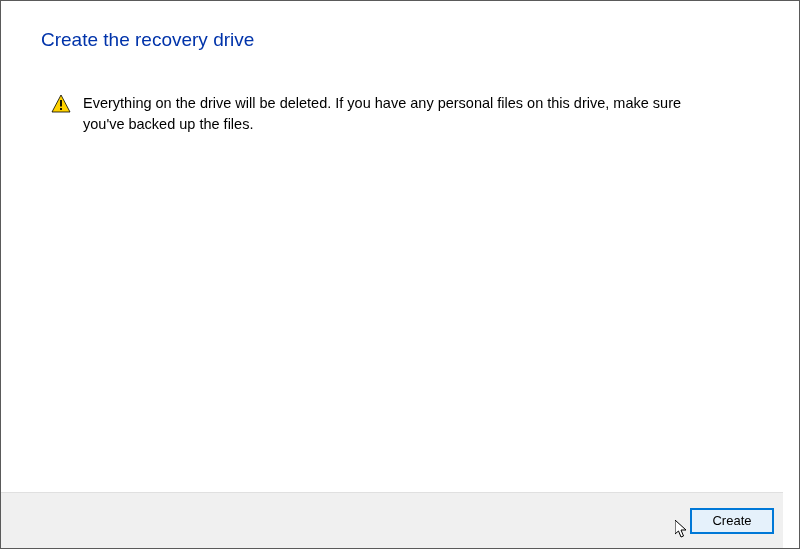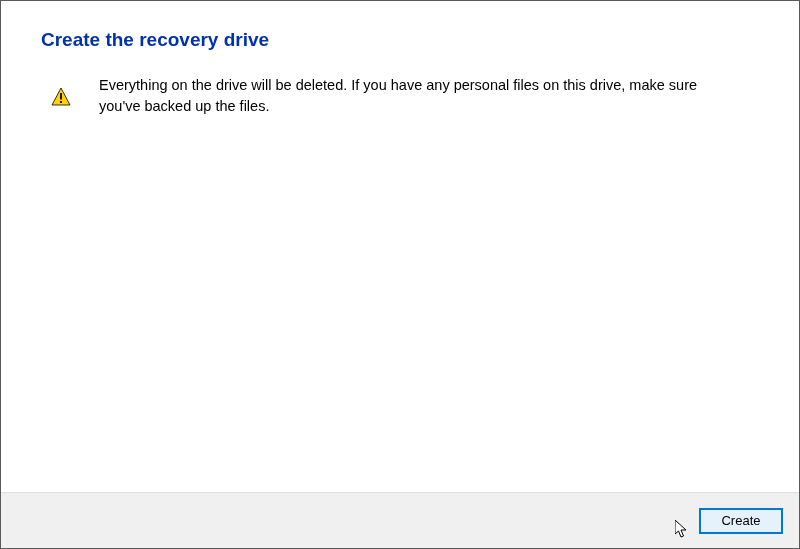--- a/index.html
+++ b/index.html
@@ -15,53 +15,53 @@
       position: relative;
       border: 1px solid #5a5a5a;
     }
     .content-area {
       padding: 28px 40px 0 40px;
       height: 478px;
     }
     .title {
       color: #0033aa;
       font-size: 19px;
-      font-weight: 700;
-      margin-bottom: 24px;
+      font-weight: 400;
+      margin-bottom: 42px;
     }
     .warning-row {
       display: flex;
-      align-items: center;
-      gap: 28px;
+      align-items: flex-start;
+      gap: 12px;
       padding-left: 10px;
     }
     .warning-icon {
       flex-shrink: 0;
       width: 20px;
       height: 20px;
       margin-top: 1px;
     }
     .warning-text {
       color: #000000;
       font-size: 14.5px;
       line-height: 1.45;
       max-width: 640px;
     }
     .button-bar {
       position: absolute;
       bottom: 0;
       left: 0;
-      right: 0;
+      right: 16px;
       height: 56px;
       background: #f0f0f0;
       border-top: 1px solid #e0e0e0;
       display: flex;
       justify-content: flex-end;
       align-items: center;
-      padding-right: 16px;
+      padding-right: 9px;
       gap: 10px;
     }
     .btn {
       min-width: 84px;
       height: 26px;
       font-family: inherit;
       font-size: 13px;
       background: #e1e1e1;
       border: 1px solid #adadad;
       color: #000000;

